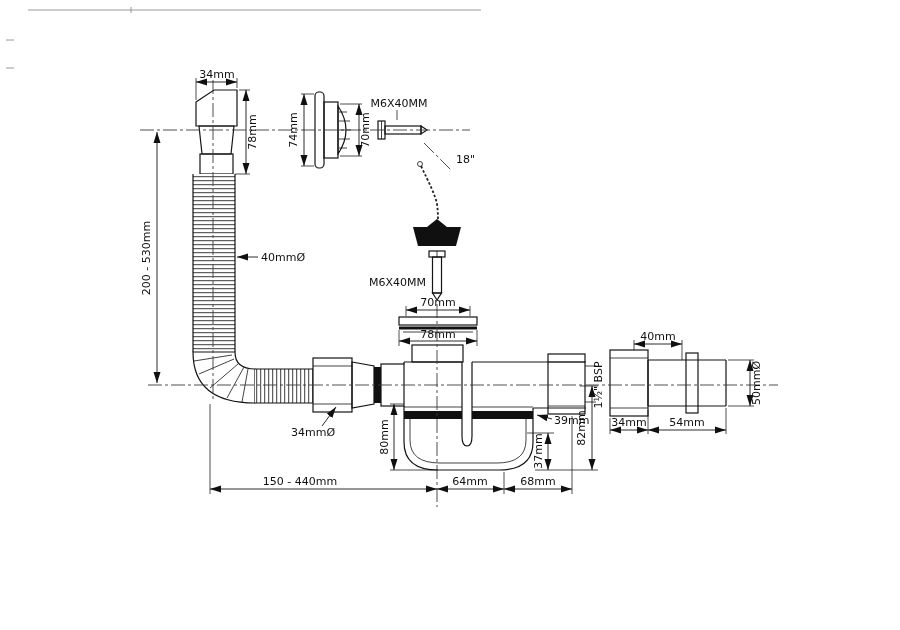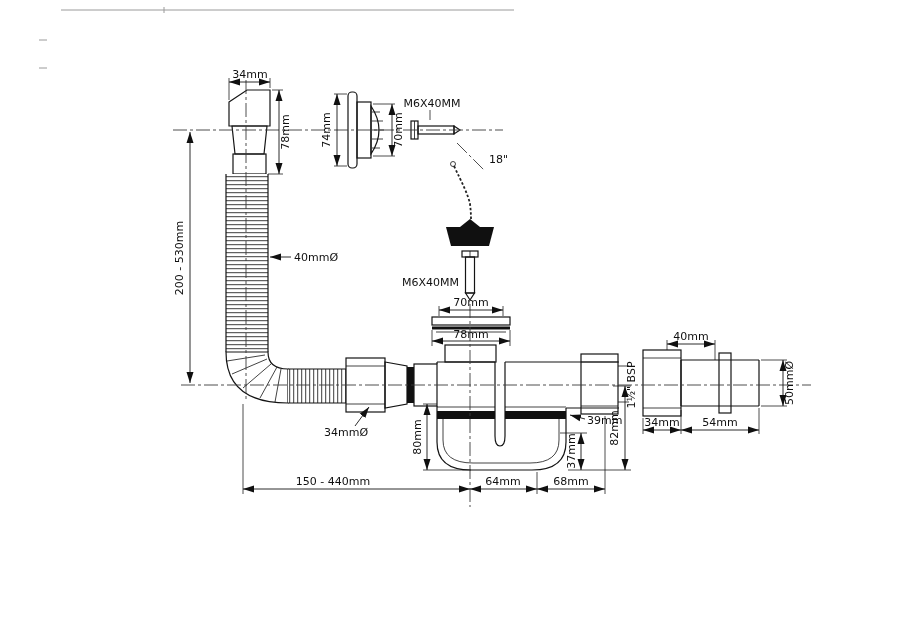--- a/index.html
+++ b/index.html
@@ -1,17 +1,17 @@
 <!DOCTYPE html>
 <html><head>
 <meta charset="utf-8">
 <style>
   html,body { margin:0; padding:0; background:#ffffff; }
   .sheet { width:796px; height:630px; background:#fff; position:relative; overflow:hidden;
-           font-family:"DejaVu Sans", sans-serif;padding-left:33px; }
+           font-family:"DejaVu Sans", sans-serif; }
   svg { display:block; }
   .outline { stroke:#141414; stroke-width:1.2; fill:none; }
   .thin    { stroke:#141414; stroke-width:0.8; fill:none; }
   .dim     { stroke:#141414; stroke-width:0.9; fill:none; }
   .ext     { stroke:#141414; stroke-width:0.75; fill:none; }
   .cl      { stroke:#3a3a3a; stroke-width:0.9; fill:none; stroke-dasharray:14 3 3 3; }
   .frame   { stroke:#9a9a9a; stroke-width:1; fill:none; }
   .solid   { fill:#101010; stroke:none; }
   text.d   { font-family:"DejaVu Sans", sans-serif; font-size:11px; fill:#101010; }
 </style>

